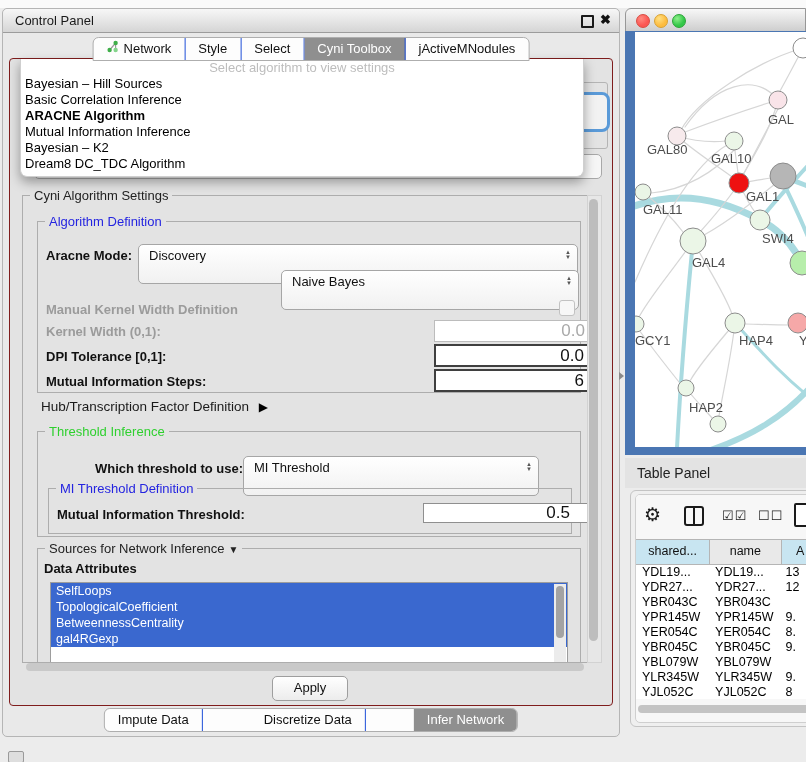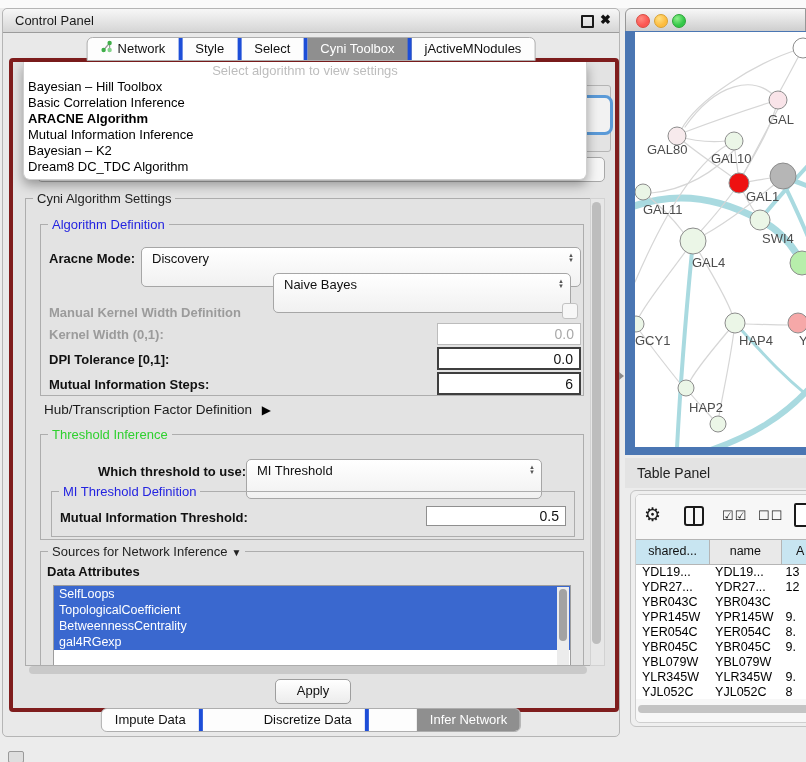--- a/index.html
+++ b/index.html
@@ -16,30 +16,30 @@
   .cp-titlebar{left:0;top:0;right:0;height:23px;background:linear-gradient(#f7f7f7,#d5d5d5);
                border-bottom:1px solid #9c9c9c;border-radius:5px 5px 0 0;}
   .cp-title{left:12px;top:4px;font-size:13px;color:#1a1a1a;}
   .cp-float{right:25px;top:6px;width:9px;height:9px;border:2px solid #1a1a1a;border-radius:1px;cursor:pointer;}
   .cp-close{right:8px;top:3px;font-size:13px;font-weight:bold;color:#111;cursor:pointer;}
 
   
   .seg-tabs{display:flex;background:#fdfdfd;border:1px solid #aeaeae;border-radius:6px 6px 0 0;
             overflow:hidden;height:22px;z-index:60;}
   .seg-tabs.bottom{border-radius:6px;gap:48px;}
-  .seg-tab{padding:0 13px;font-size:13px;line-height:22px;color:#111;border-right:4px solid #1d4ed8;
+  .seg-tab{padding:0 13px;font-size:13px;line-height:22px;color:#111;border-right:1px solid #1d4ed8;
            display:flex;align-items:center;gap:5px;white-space:nowrap;cursor:pointer;}
   .seg-tab:last-child{border-right:none;}
   .seg-tab.selected{background:#8f8f8f;color:#fff;}
   .cp-tabs{top:28px;left:50%;transform:translateX(-50%);}
   .cp-bottom-tabs{top:699px;left:50%;transform:translateX(-50%);}
 
   
   .cp-main{left:6px;top:49px;width:602px;height:646px;background:#e3e3e3;
-           border:4px solid #7f1d1d;border-radius:4px;}
+           border:1px solid #7f1d1d;border-radius:4px;}
 
   
   .frag-group{left:18px;top:23px;width:578px;height:65px;border:1px solid #b4b4b4;border-radius:3px;z-index:4;}
   .frag-blue{left:552px;top:33px;width:42px;height:34px;border:3px solid #5a9ad8;border-radius:8px;
              background:#f2f2f2;z-index:5;}
   .frag-combo{left:24px;top:95px;width:566px;height:23px;border:1px solid #a8a8a8;border-radius:5px;
               background:#f6f6f6;z-index:4;}
 
   
   .algo-overlay{left:10px;top:0;width:562px;height:117px;background:#fff;
@@ -61,21 +61,21 @@
   .settings-clip{left:0;top:0;right:0;bottom:0;overflow:hidden;}
 
   .algo-def{left:14px;top:25px;width:542px;height:170px;}
   .lbl{position:absolute;font-size:13px;font-weight:bold;color:#111;white-space:nowrap;}
   .lbl.dis{color:#9b9b9b;}
   .combo{position:absolute;background:linear-gradient(#ffffff,#f1f1f1);border:1px solid #a6a6a6;
          border-radius:5px;font-size:13px;line-height:22px;padding:0 20px 16px 10px;cursor:pointer;
          color:#111;white-space:nowrap;overflow:hidden;}
   .stepper{position:absolute;right:6px;top:2px;display:flex;flex-direction:column;align-items:center;
            font-size:6px;line-height:5px;color:#555;margin-top:3px;}
-  .field{position:absolute;background:#fff;font-size:14px;text-align:right;padding:0 6px;
+  .field{position:absolute;background:#fff;font-size:17px;text-align:right;padding:0 20px;
          line-height:20px;color:#111;}
   .field.light{border:1px solid #bcbcbc;color:#a9a9a9;}
   .field.dark{border:2px solid #3f3f3f;}
   .checkbox{position:absolute;width:14px;height:14px;border:1px solid #c2c2c2;border-radius:3px;
             background:#f7f7f7;cursor:pointer;}
   .hub-row{left:18px;top:203px;font-size:13.5px;color:#1a1a1a;cursor:pointer;}
   .hub-arrow{font-size:12px;margin-left:6px;color:#000;}
 
   .threshold-group{left:14px;top:235px;width:542px;height:104px;}
   .mi-def-group{left:10px;top:56px;width:522px;height:44px;}
@@ -177,21 +177,21 @@
 
   <div class="abs cp-main">
 
     <div class="abs frag-group"></div>
     <div class="abs frag-blue"></div>
     <div class="abs frag-combo"></div>
 
     <div class="abs algo-overlay">
       <div class="algo-placeholder">Select algorithm to view settings</div>
       <ul class="algo-list">
-          <li>Bayesian – Hill Toolbox</li>
+          <li>Bayesian – Hill Sources</li>
           <li>Basic Correlation Inference</li>
           <li class="sel">ARACNE Algorithm</li>
           <li>Mutual Information Inference</li>
           <li>Bayesian – K2</li>
           <li>Dream8 DC_TDC Algorithm</li>
         </ul>
     </div>
 
     <div class="abs group settings-group">
       <span class="gtitle">Cyni Algorithm Settings</span>
@@ -199,21 +199,21 @@
 
         <div class="abs group algo-def">
           <span class="gtitle blue">Algorithm Definition</span>
 
           <span class="lbl" style="left:8px;top:26px;">Aracne Mode:</span>
           <div class="combo" style="left:100px;top:22px;width:408px;height:22px;">
             <span>Discovery</span>
             <span class="stepper">▲<br>▼</span>
           </div>
 
-          <div class="combo" style="left:232px;top:48px;width:266px;height:22px;">
+          <div class="combo" style="left:243px;top:48px;width:266px;height:22px;">
             <span>Naive Bayes</span>
             <span class="stepper">▲<br>▼</span>
           </div>
 
           <span class="lbl dis" style="left:8px;top:80px;">Manual Kernel Width Definition</span>
           <span class="checkbox" style="left:521px;top:78px;"></span>
 
           <span class="lbl dis" style="left:8px;top:102px;">Kernel Width (0,1):</span>
           <input class="field light" style="left: 396px; top: 98px; width: 130px; height: 20px;" readonly="" value="0.0">
 

